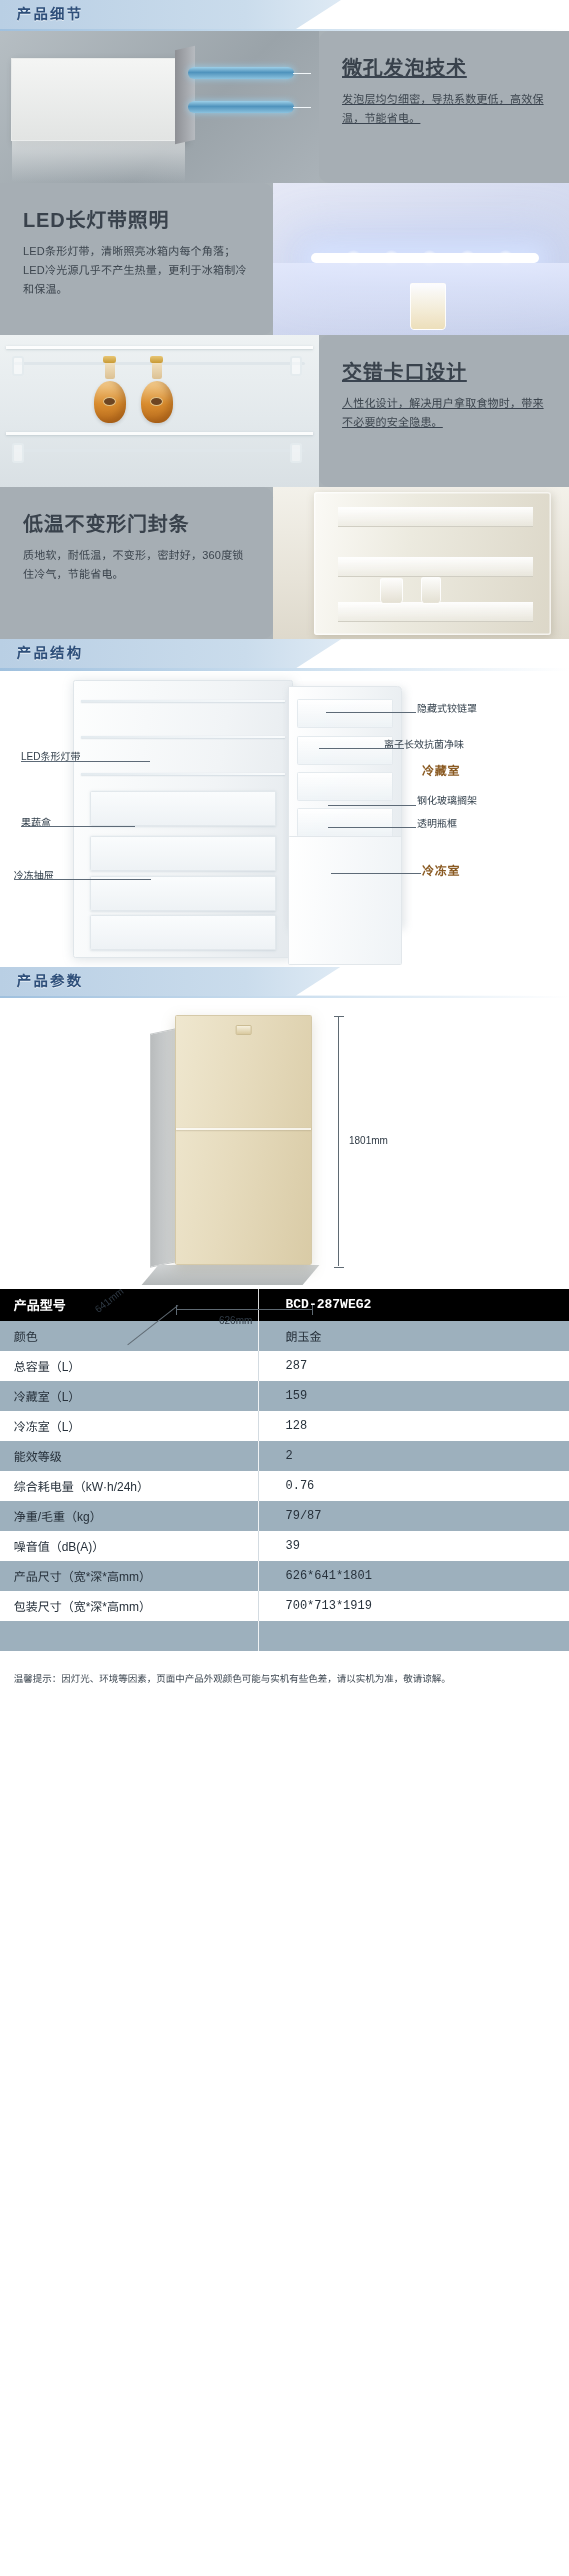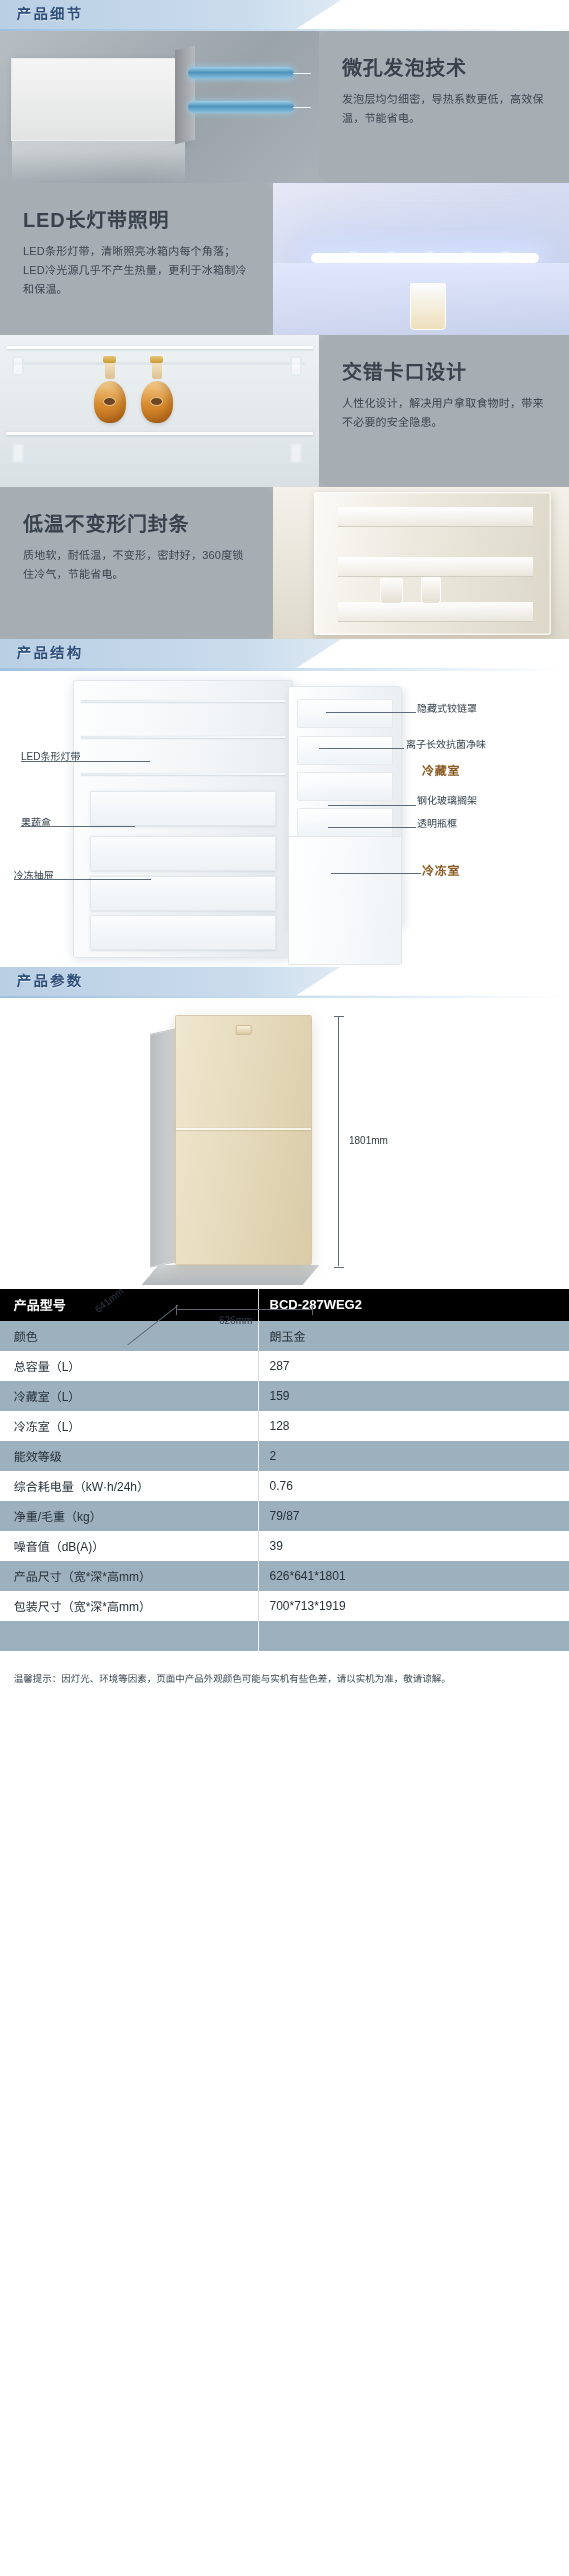--- a/index.html
+++ b/index.html
@@ -72,21 +72,21 @@
     line-height:1.1;
   }
   .f-desc {
     font-size:11px;
     line-height:1.75;
     color:#3c454e;
     letter-spacing:0.2px;
   }
 
   
-  .f-txt.round-l { border-radius: 10.6px 0 0 10.6px; }
+  .f-txt.round-l { border-radius: 10.6px 0 0 10.6px; text-decoration: underline; }
   .f-txt.round-r { border-radius: 0 10.6px 10.6px 0; }
 
   
   .art-foam { position:absolute; inset:0; background:linear-gradient(135deg,#b6bec3,#9aa3a9 60%,#aab2b8); }
   .foam-block {
     position:absolute; left:10.6px; top:27px; width:175px; height:83px;
     background:linear-gradient(180deg,#f4f5f4,#e2e4e3);
     border:0.8px solid #e9ebea;
     box-shadow: 1.5px 3px 7.6px rgba(0,0,0,.18);
   }
@@ -273,21 +273,21 @@
   table.spec col.c2 { width:311px; }
   table.spec tr.head td {
     background:#000000;
     color:#ffffff;
     font-weight:bold;
     height:32px;
     font-size:13px;
   }
   table.spec tr.odd  td { background:#ffffff; }
   table.spec tr.even td { background:#9db0bd; }
-  table.spec td.val { padding-left:11px; border-left:0.8px solid rgba(255,255,255,.85); }
+  table.spec td.val { padding-left:27px; border-left:0.8px solid rgba(255,255,255,.85);font-family:Liberation Mono, monospace; }
   table.spec tr.odd td.val { border-left:0.8px solid #d3dbe1; }
   table.spec tr.tail td { height:30px; background:#9db0bd; }
 
   .note {
     padding:10.6px 13.7px 20px 13.7px;
     font-size:9.5px;
     line-height:1.85;
     color:#3d4751;
   }
 </style>
@@ -409,21 +409,21 @@
 
     <div class="callout" style="left:21px; top:143px">果蔬盒</div>
     <div class="lead" style="left:21px; top:155px; width:114px"></div>
 
     <div class="callout" style="left:13.7px; top:196px">冷冻抽屉</div>
     <div class="lead" style="left:13.7px; top:208px; width:137px"></div>
 
     <div class="callout" style="left:417px; top:29px">隐藏式铰链罩</div>
     <div class="lead" style="left:326px; top:41px; width:90px"></div>
 
-    <div class="callout" style="left:406px; top:65px">离子长效抗菌净味</div>
+    <div class="callout" style="left:384px; top:65px">离子长效抗菌净味</div>
     <div class="lead" style="left:319px; top:77px; width:85px"></div>
 
     <div class="callout big" style="left:422px; top:90px">冷藏室</div>
 
     <div class="callout" style="left:417px; top:121px">钢化玻璃搁架</div>
     <div class="lead" style="left:328px; top:134px; width:88px"></div>
 
     <div class="callout" style="left:417px; top:144px">透明瓶框</div>
     <div class="lead" style="left:328px; top:156px; width:88px"></div>
 

